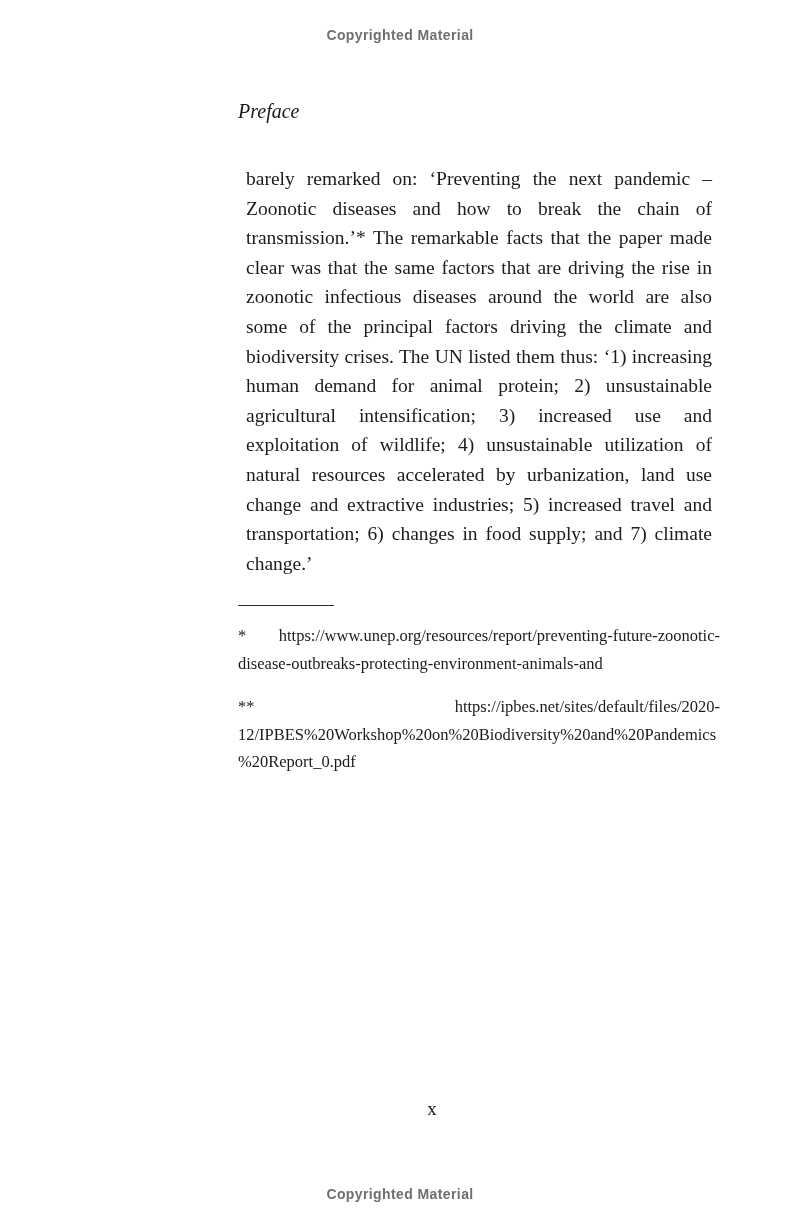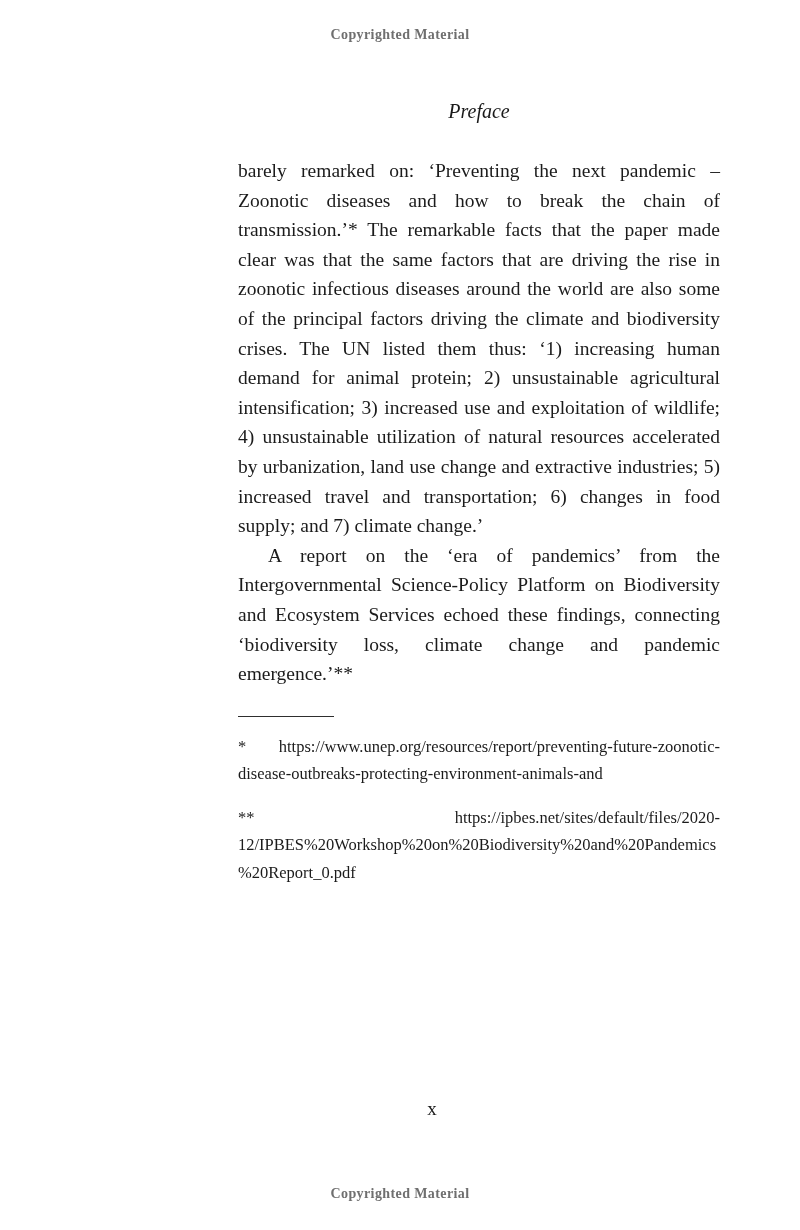--- a/index.html
+++ b/index.html
@@ -14,48 +14,48 @@
     background: #ffffff;
     overflow: hidden;
     font-family: "Liberation Serif", serif;
     color: #1c1c1c;
   }
   .copyright {
     position: absolute;
     left: 0;
     width: 800px;
     text-align: center;
-    font-family: Liberation Serif, serif;
+    font-family: Liberation Sans, sans-serif;
     font-weight: 600;
     font-size: 14px;
     letter-spacing: 0.4px;
     color: #6f6f6f;
   }
   .copyright.top { top: 27px; }
   .copyright.bottom { top: 1186px; }
 
   .running-head {
     position: absolute;
     top: 100px;
     left: 238px;
     width: 482px;
-    text-align: center;
+    text-align: left;
     font-style: italic;
     font-size: 20px;
     color: #1a1a1a;
   }
 
   .content {
     position: absolute;
     top: 156px;
     left: 238px;
     width: 482px;
   }
   .body-par {
-    margin: 0;
+    margin: 8px;
     font-size: 19.5px;
     line-height: 29.6px;
     text-align: justify;
     color: #1b1b1b;
   }
   .body-par.indent {
     text-indent: 30px;
   }
 
   .footnote-divider {
@@ -89,21 +89,20 @@
 <div class="page">
 
   <div class="copyright top">Copyrighted Material</div>
 
   <div class="running-head">Preface</div>
 
   <div class="content">
 
     <p class="body-par">barely remarked on: ‘Preventing the next pandemic – Zoonotic diseases and how to break the chain of transmission.’* The remarkable facts that the paper made clear was that the same factors that are driving the rise in zoonotic infectious diseases around the world are also some of the principal factors driving the climate and biodiversity crises. The UN listed them thus: ‘1) increasing human demand for animal protein; 2) unsustainable agricultural intensification; 3) increased use and exploitation of wildlife; 4) unsustainable utilization of natural resources accelerated by urbanization, land use change and extractive industries; 5) increased travel and transportation; 6) changes in food supply; and 7) climate change.’</p>
 
-    <p class="body-par indent">A report on the ‘era of pandemics’ from the Intergovernmental Science-Policy Platform on Biodiversity and Ecosystem Services echoed these findings, connecting ‘biodiversity loss, climate change and pandemic emergence.’**</p>
 
 
     <div class="footnote-divider"></div>
 
     <p class="footnote">*  https://www.unep.org/resources/report/preventing-future-zoonotic-disease-outbreaks-protecting-environment-animals-and</p>
 
     <p class="footnote">**  https://ipbes.net/sites/default/files/2020-12/IPBES%20Workshop%20on%20Biodiversity%20and%20Pandemics%20Report_0.pdf</p>
 
   </div>
 

